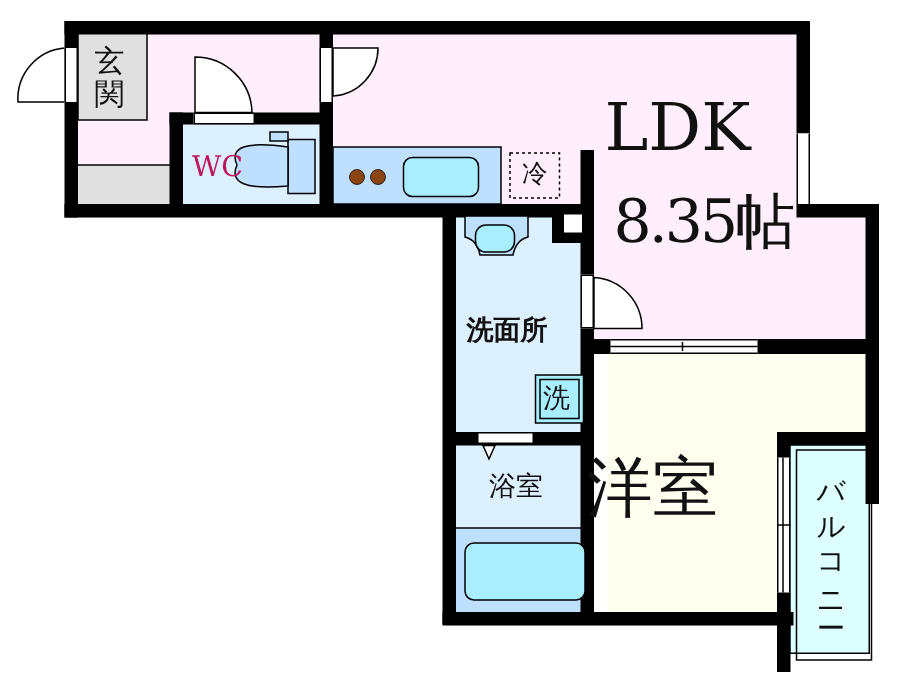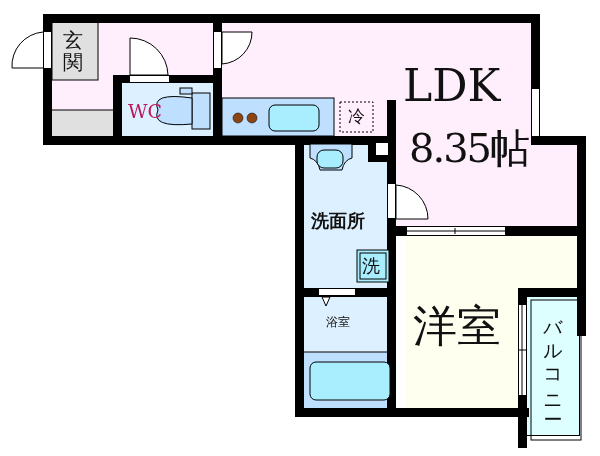--- a/index.html
+++ b/index.html
@@ -96,15 +96,15 @@
 </svg>
 
 <div class="lbl" style="left:63px;top:30px;font-size:20px;">玄</div>
 <div class="lbl" style="left:63px;top:52px;font-size:20px;">関</div>
 <div class="lbl" style="left:128px;top:102px;font-size:19px;color:#be185d;">WC</div>
 <div class="lbl" style="left:348px;top:108px;font-size:17px;">冷</div>
 <div class="lbl" style="left:403px;top:64px;font-size:44px;">LDK</div>
 <div class="lbl" style="left:409px;top:128px;font-size:40px;letter-spacing:-2px;">8.35帖</div>
 <div class="lbl" style="left:311px;top:212px;font-size:18px;font-weight:bold;">洗面所</div>
 <div class="lbl" style="left:362px;top:257px;font-size:18px;">洗</div>
-<div class="lbl" style="left:326px;top:316px;font-size:12px;">浴室</div>
-<div class="lbl" style="left:413px;top:304px;font-size:44px;">洋室</div>
+<div class="lbl" style="left:326px;top:316px;font-size:18px;">浴室</div>
+<div class="lbl" style="left:391px;top:304px;font-size:44px;">洋室</div>
 <div class="lbl" style="left:544px;top:306px;font-size:19px;writing-mode:vertical-rl;letter-spacing:4px;">バルコニー</div>
 
 </body></html>

